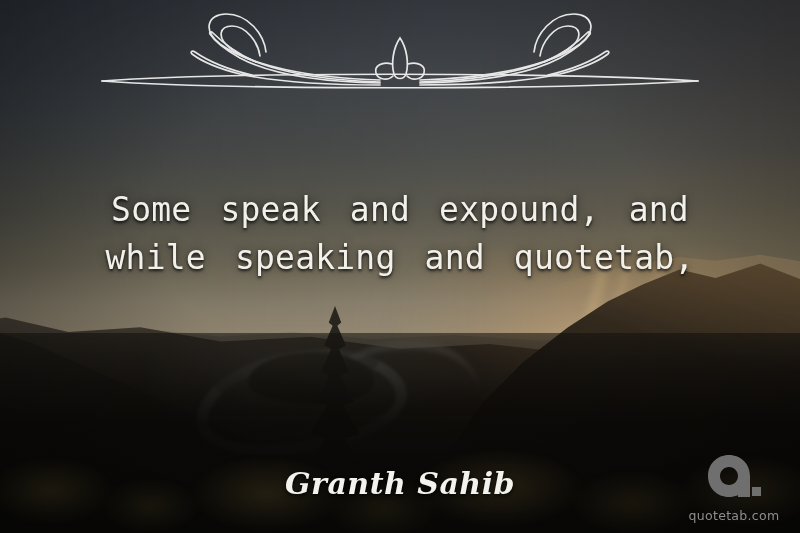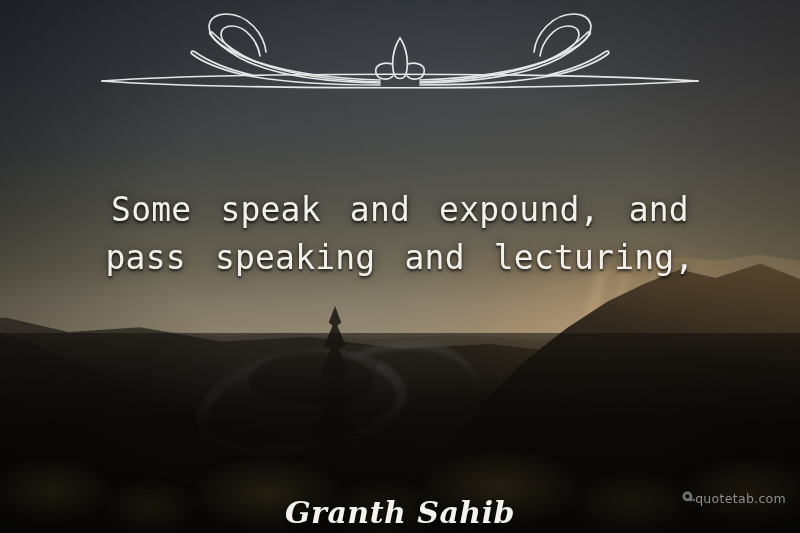--- a/index.html
+++ b/index.html
@@ -246,31 +246,30 @@
     top: 466px;
     width: 800px;
     text-align: center;
     font-family: "DejaVu Serif", serif;
     font-style: italic;
     font-weight: 700;
     font-size: 30px;
     letter-spacing: 0.5px;
     color: #f4f2ec;
     text-shadow: 0 2px 4px rgba(0,0,0,0.8);
-    margin-top: 29px;
   }
 
   
   #watermark {
     position: absolute;
     right: 14px;
     bottom: 10px;
     width: 104px;
     display: flex;
-    flex-direction: row;
+    flex-direction: column;
     align-items: center;
   }
   #watermark-logo { width: 56px; height: 52px; display: block; }
   #watermark-text {
     margin-top: 3px;
     font-family: "DejaVu Sans", sans-serif;
     font-size: 12.5px;
     letter-spacing: 0.3px;
     color: #8e8e8e;
   }
@@ -338,21 +337,21 @@
         <path d="M320 34 C 313 44, 311 60, 314 70 C 316 76, 324 76, 326 70
                  C 329 60, 327 44, 320 34 Z"></path>
         <path d="M312 60 C 302 57, 294 62, 296 69 C 298 76, 308 77, 313 72"></path>
         <path d="M328 60 C 338 57, 346 62, 344 69 C 342 76, 332 77, 327 72"></path>
       </g>
     </svg>
   </div>
 
   <div id="quote-block">
     <div class="quote-line">Some speak and expound, and</div>
-    <div class="quote-line">pass speaking and lecturing,</div>
+    <div class="quote-line">while speaking and quotetab,</div>
   </div>
 
   <div id="author">Granth Sahib</div>
 
   <div id="watermark">
     <svg id="watermark-logo" viewBox="0 0 56 52" xmlns="http://www.w3.org/2000/svg">
 
       <path d="M23 2 C 11 2, 2 11, 2 23 C 2 35, 11 44, 23 44 C 35 44, 44 35, 44 23
                C 44 11, 35 2, 23 2 Z
                M23 14 C 28 14, 32 18, 32 23 C 32 28, 28 32, 23 32

